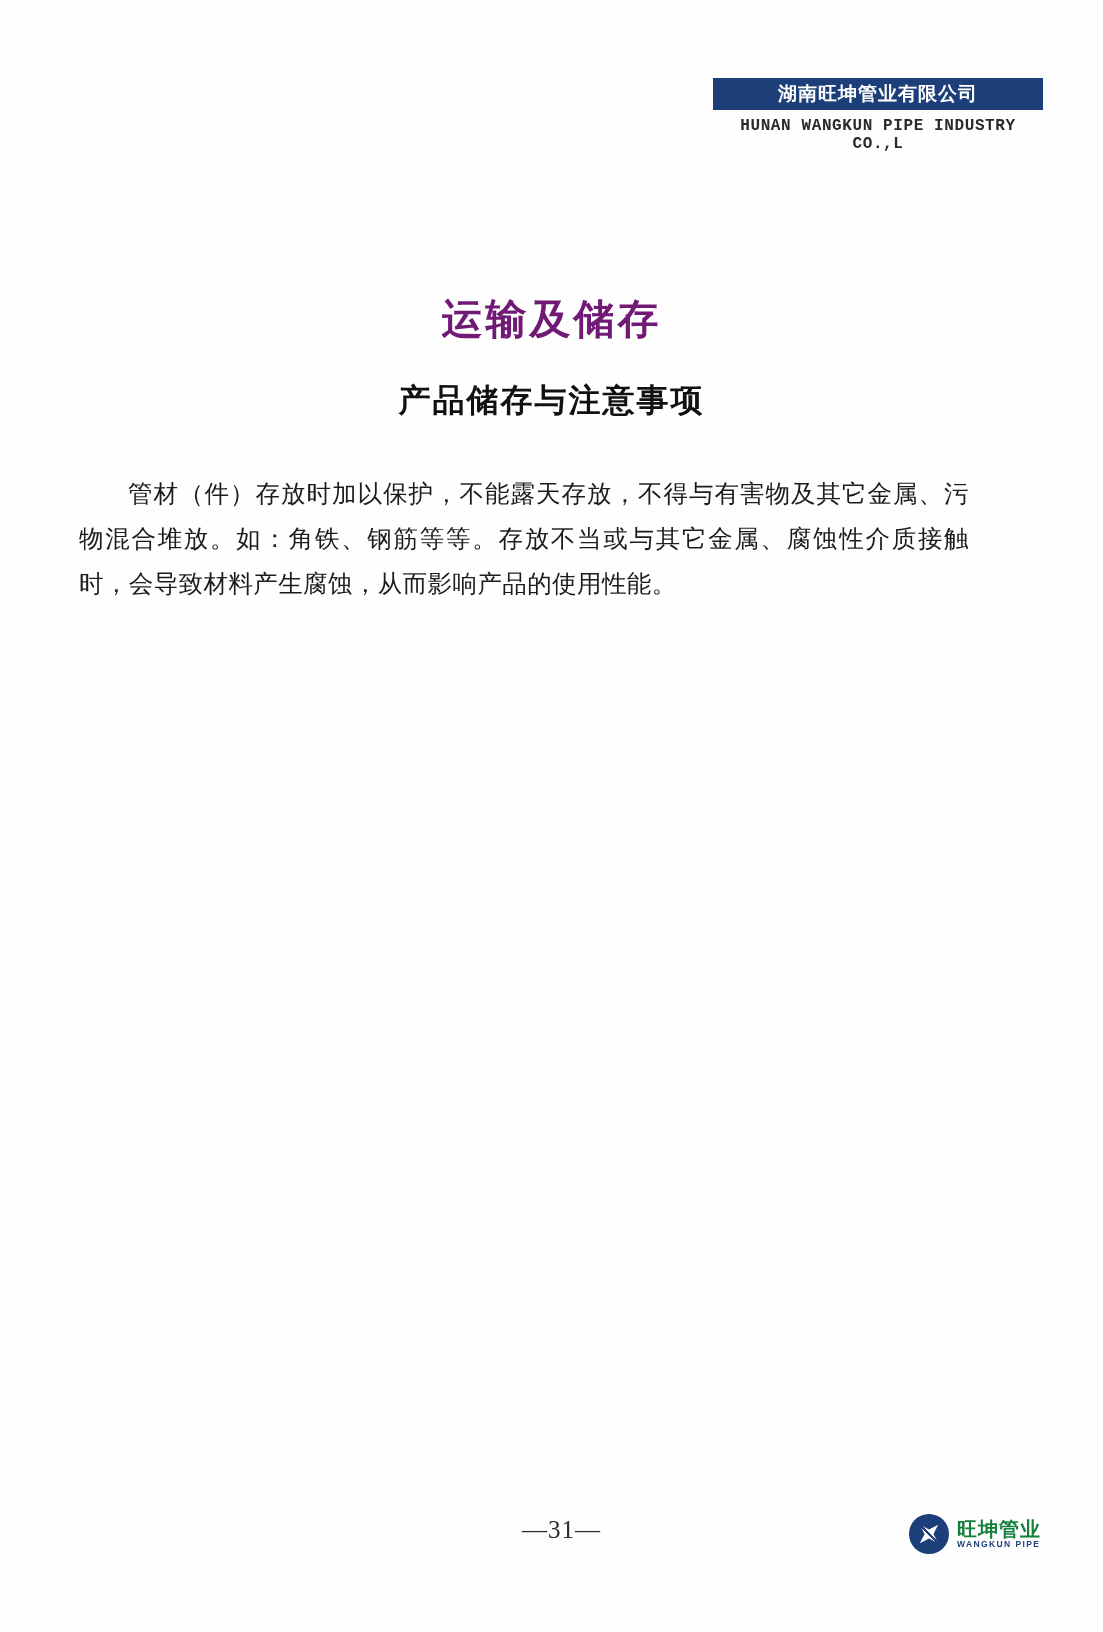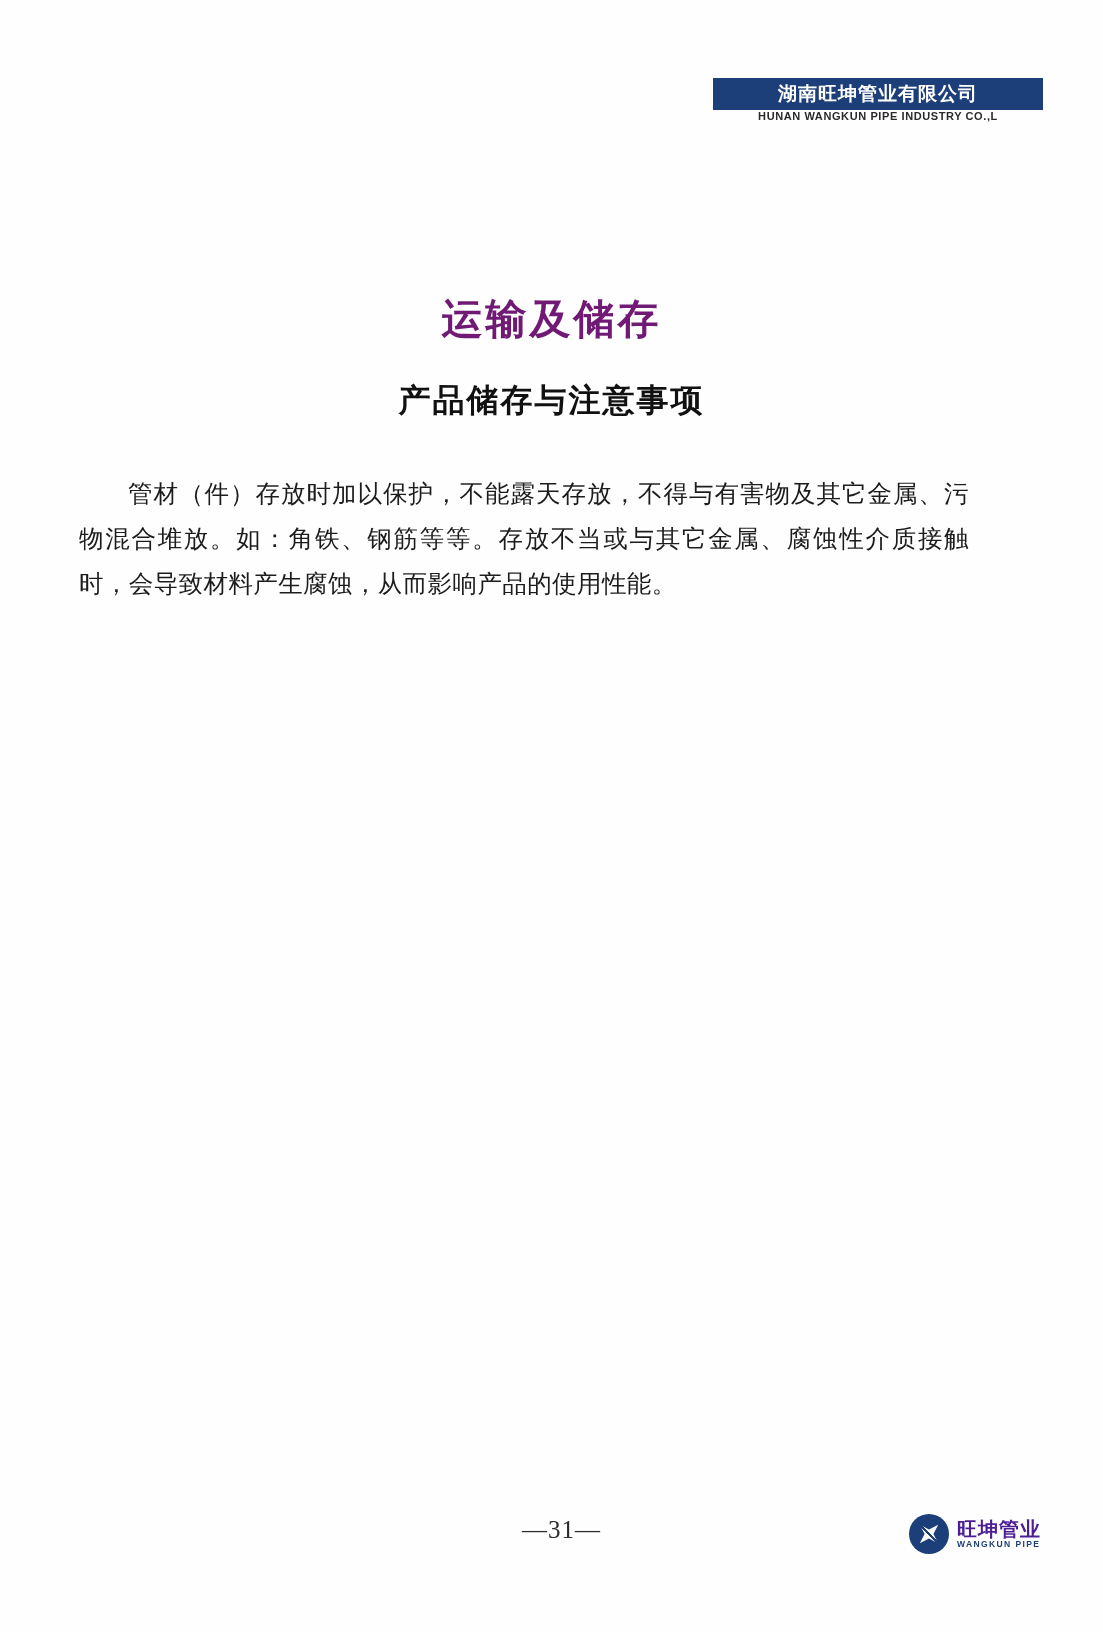--- a/index.html
+++ b/index.html
@@ -34,26 +34,26 @@
     background: #1d3f79;
     color: #ffffff;
     font-size: 19px;
     font-weight: bold;
     letter-spacing: 1px;
     padding: 6px 4px 7px 4px;
     line-height: 1;
     font-family: "DejaVu Sans", "Liberation Sans", sans-serif;
   }
   .header-sub {
-    margin-top: 0;
+    margin-top: 7px;
     color: #2a2a2a;
-    font-size: 11px;
+    font-size: 16px;
     letter-spacing: 0.6px;
     font-weight: bold;
-    font-family: Liberation Sans, sans-serif;
+    font-family: Liberation Mono, monospace;
   }
 
   
   .title-main {
     position: absolute;
     top: 265px;
     left: 0;
     width: 100%;
     text-align: center;
     font-size: 41px;
@@ -131,21 +131,21 @@
     transform: translate(-50%, -50%) rotate(45deg);
     background:
       linear-gradient(to bottom, #ffffff 0 46%, transparent 46% 54%, #ffffff 54% 100%);
     clip-path: polygon(50% 0%, 62% 38%, 100% 50%, 62% 62%, 50% 100%, 38% 62%, 0% 50%, 38% 38%);
   }
   .footer-logo .txt {
     line-height: 1.1;
   }
   .footer-logo .txt .cn {
     display: block;
-    color: #4c1d95;
+    color: #15803d;
     font-size: 20px;
     font-weight: bold;
     letter-spacing: 1px;
     font-family: "DejaVu Sans", "Liberation Sans", sans-serif;
   }
   .footer-logo .txt .en {
     display: block;
     color: #1d3f79;
     font-size: 8.5px;
     letter-spacing: 1.4px;

